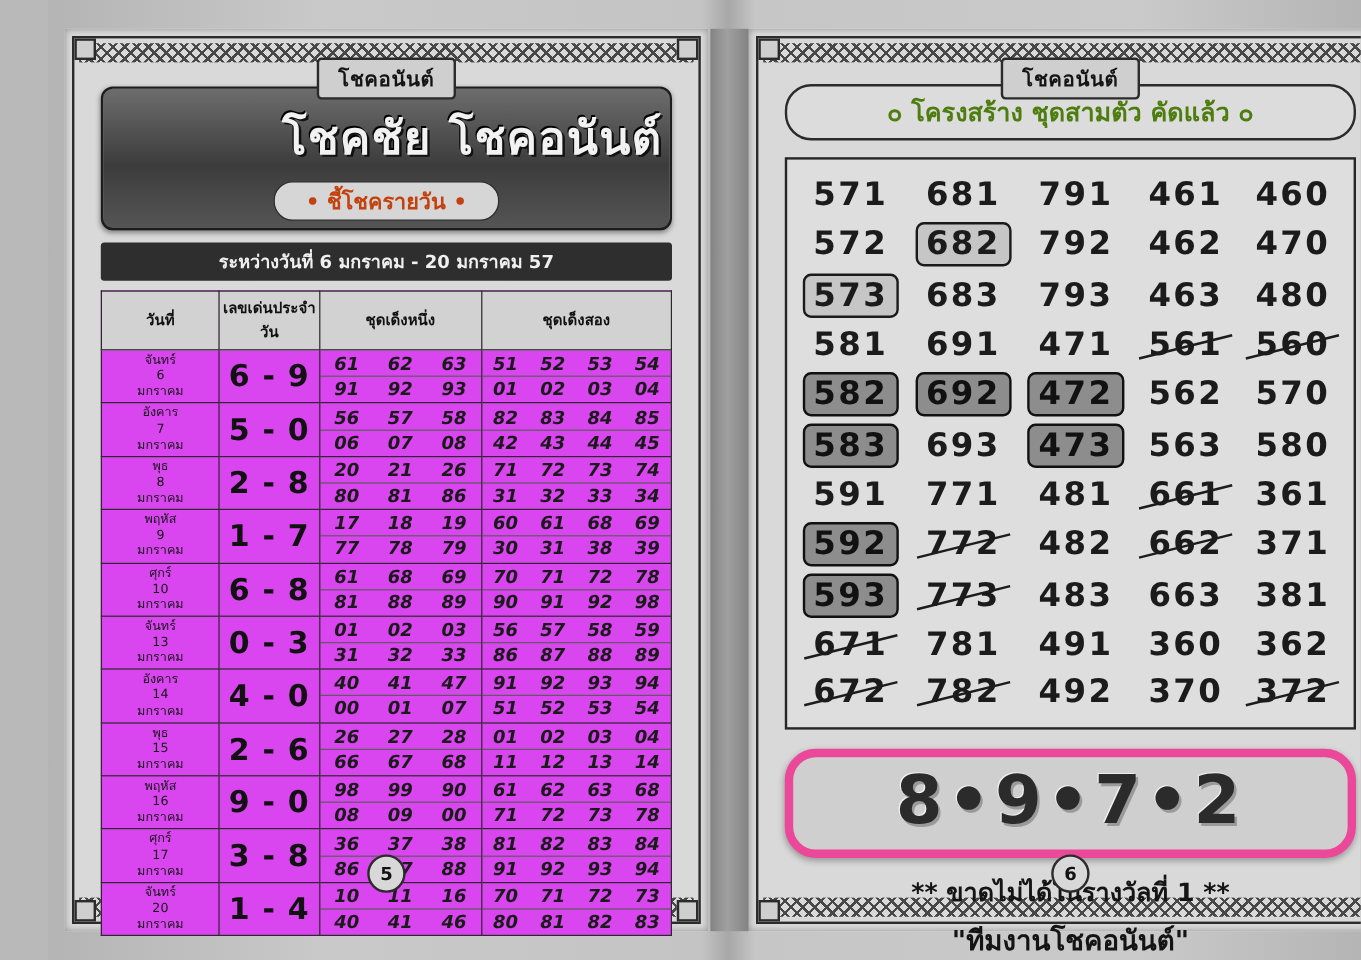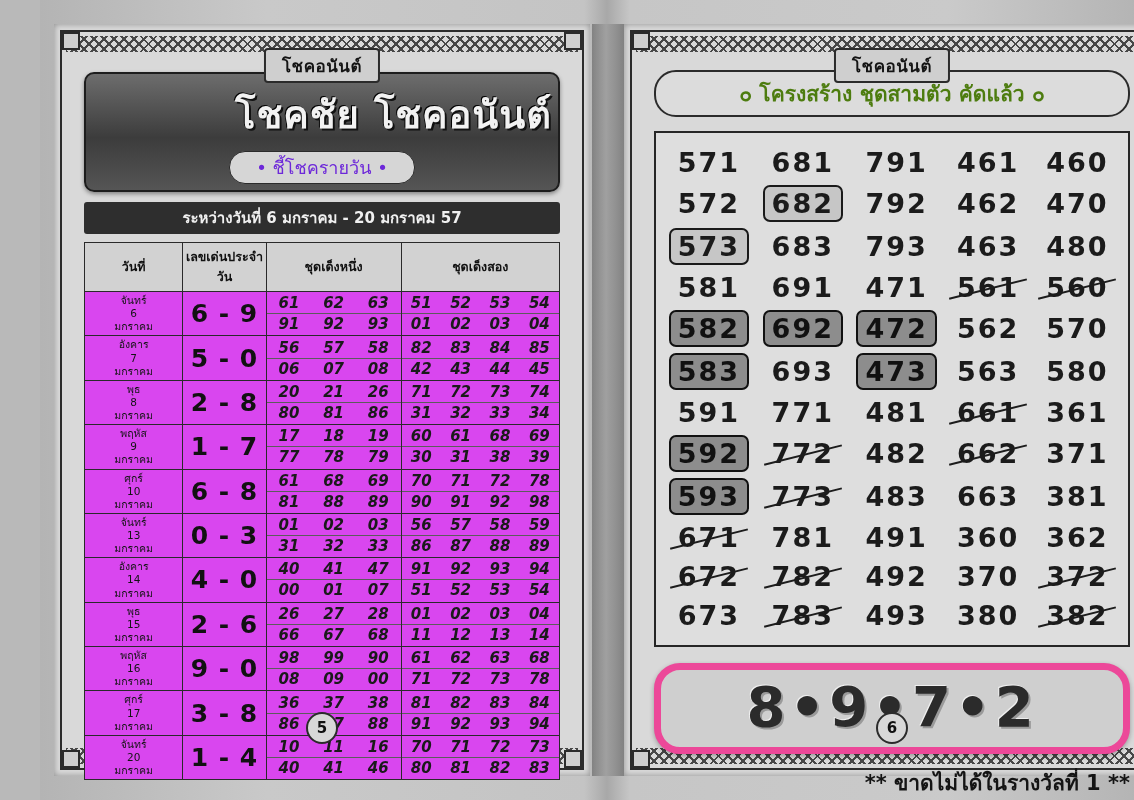--- a/index.html
+++ b/index.html
@@ -32,21 +32,21 @@
         background:#cfcfcf;border:2px solid #2b2b2b;border-radius:4px;
         padding:2px 16px;font-size:17px;font-weight:bold;color:#141414;
         letter-spacing:.5px;white-space:nowrap;}
 
   
   .title-box{margin-top:18px;background:linear-gradient(180deg,#6d6d6d,#3c3c3c 55%,#555);
              border:2px solid #1d1d1d;border-radius:10px;padding:10px 6px 6px;text-align:center;
              box-shadow:0 2px 4px rgba(0,0,0,.4);}
   .title-main{font-size:38px;font-weight:bold;color:#f2f2f2;text-shadow:2px 2px 0 #111, -1px -1px 0 #000;letter-spacing:1px;text-align:right;}
   .title-sub{margin-top:6px;background:#d6d6d6;border:1px solid #2b2b2b;border-radius:16px;
-             display:inline-block;padding:1px 26px;font-size:18px;font-weight:normal;color:#6d28d9;}
+             display:inline-block;padding:1px 26px;font-size:18px;font-weight:bold;color:#c2410c;}
   .daterange{margin:10px auto 0;background:#2e2e2e;border-radius:3px;color:#f0f0f0;
              font-size:15px;font-weight:bold;text-align:center;padding:4px 0;}
 
   
   table.main{width:100%;border-collapse:collapse;margin-top:8px;background:#d946ef;}
   table.main th,table.main td{border:1px solid #2a2a2a;}
   table.main th{font-size:12.5px;font-weight:bold;padding:4px 0;background:#d2d2d2;color:#111;}
   .c-date{width:72px;text-align:center;font-size:10.5px;line-height:1.25;color:#141414;padding:2px 16px;}
   .c-main{width:92px;text-align:center;font-size:25px;font-weight:bold;color:#111;letter-spacing:1px;}
   .c-set{padding:0;}
@@ -64,21 +64,21 @@
   .cell{display:inline-block;padding:1px 7px;border-radius:7px;position:relative;}
   .cell.box{border:2px solid #1a1a1a;background:#c6c6c6;}
   .cell.dark{border:2px solid #111;background:#8d8d8d;color:#111;}
   .cell.strike::after{content:"";position:absolute;left:-2px;right:-2px;top:50%;
         height:2px;background:#1c1c1c;transform:rotate(-14deg);}
 
   .bigbox{margin-top:16px;border:7px solid #ec4899;border-radius:26px;background:#cfcfcf;
           text-align:center;padding:4px 0 8px;box-shadow:0 2px 5px rgba(0,0,0,.3);}
   .bignum{font-size:56px;font-weight:bold;color:#2b2b2b;letter-spacing:4px;
           text-shadow:2px 2px 0 #9a9a9a,-1px -1px 0 #efefef;}
-  .note{margin-top:12px;text-align:right;font-size:21px;font-weight:bold;color:#141414;}
+  .note{margin-top:12px;text-align:center;font-size:21px;font-weight:bold;color:#141414;}
   .team{margin-top:6px;text-align:center;font-size:23px;font-weight:bold;color:#141414;}
 
   .pagenum{position:absolute;bottom:2px;left:50%;transform:translateX(-50%);
            width:28px;height:28px;border:2px solid #2b2b2b;border-radius:50%;
            background:#d8d8d8;text-align:center;line-height:28px;font-size:15px;font-weight:bold;color:#111;}
   .spine{position:absolute;left:552px;top:24px;width:32px;height:752px;
          background:linear-gradient(90deg,rgba(0,0,0,.30),rgba(0,0,0,.05) 45%,rgba(0,0,0,.32));}
 </style>
 </head>
 <body>
@@ -584,27 +584,20 @@
                 <td><span class="cell">360</span></td>
                 <td><span class="cell">362</span></td>
               </tr>
               <tr>
                 <td><span class="cell strike">672</span></td>
                 <td><span class="cell strike">782</span></td>
                 <td><span class="cell">492</span></td>
                 <td><span class="cell">370</span></td>
                 <td><span class="cell strike">372</span></td>
               </tr>
-              <tr>
-                <td><span class="cell">673</span></td>
-                <td><span class="cell strike">783</span></td>
-                <td><span class="cell">493</span></td>
-                <td><span class="cell">380</span></td>
-                <td><span class="cell strike">382</span></td>
-              </tr>
             </tbody>
         </table>
       </div>
 
       <div class="bigbox">
         <div class="bignum">8•9•7•2</div>
       </div>
 
       <div class="note">** ขาดไม่ได้ในรางวัลที่ 1 **</div>
       <div class="team">"ทีมงานโชคอนันต์"</div>

